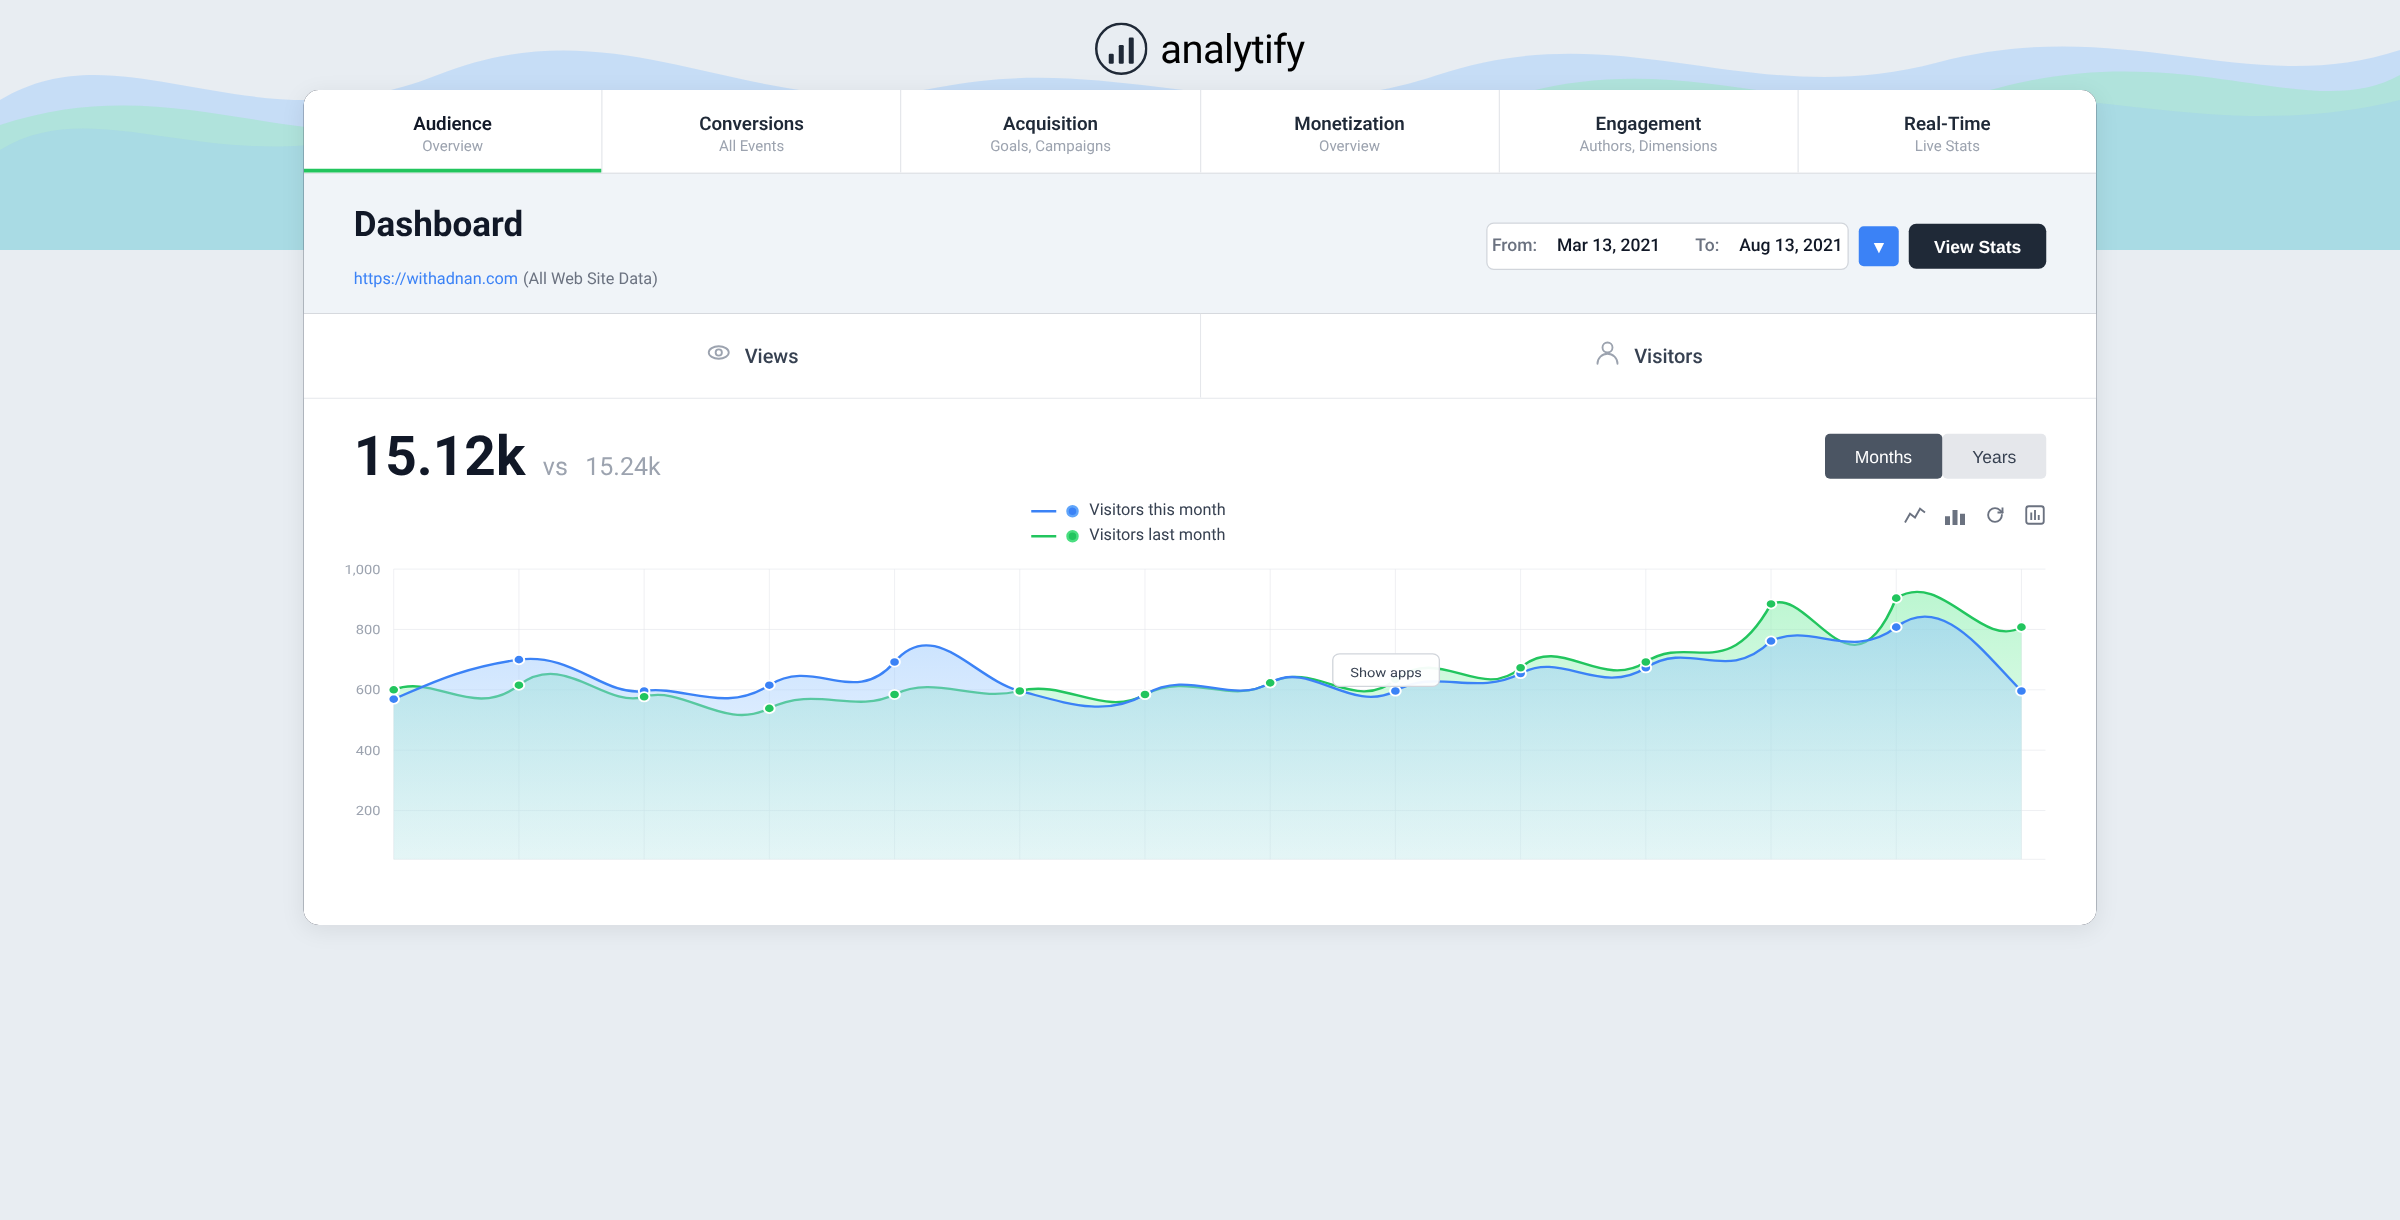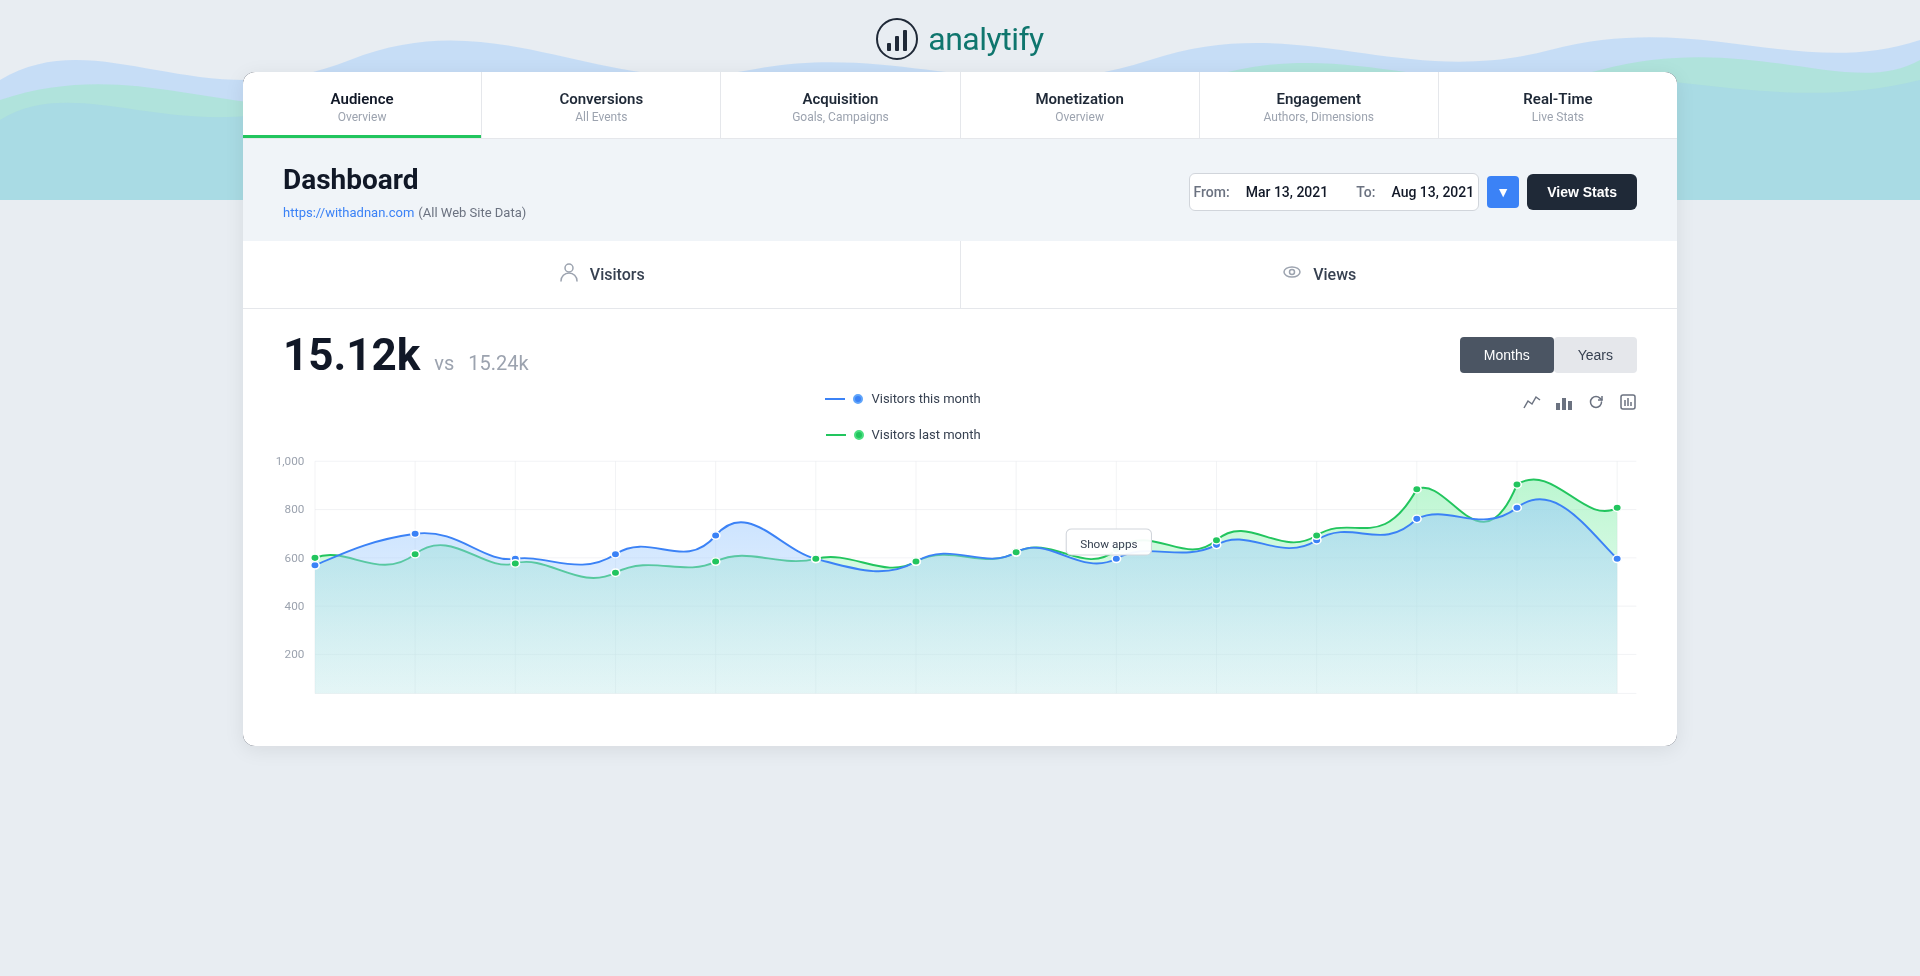--- a/index.html
+++ b/index.html
@@ -45,21 +45,21 @@
     }
 
     .logo-icon {
       width: 42px;
       height: 42px;
     }
 
     .logo-text {
       font-size: 32px;
       font-weight: 400;
-      color: #0f766e;
+      color: #000000;
       letter-spacing: -0.5px;
     }
 
     
     .content-card {
       background: #0f172a;
       border-radius: 12px;
       width: 1434px;
       z-index: 10;
       box-shadow: 0 4px 20px rgba(0,0,0,0.08);
@@ -366,21 +366,21 @@
       </div>
       <div class="nav-tab">
         <span class="nav-tab-title">Real-Time</span>
         <span class="nav-tab-subtitle">Live Stats</span>
       </div>
     </nav>
 
     <div class="dashboard-header">
       <div class="dashboard-left">
         <h1>Dashboard</h1>
-        <div style="margin-top:6px;">
+        <div style="margin-top:16px;">
           <a class="dashboard-link" href="#">https://withadnan.com</a>
           <span class="dashboard-link-sub">(All Web Site Data)</span>
         </div>
       </div>
       <div class="date-controls">
         <div class="date-range-box">
           <span style="color:#6b7280;font-weight:500;">From:</span>
           <span style="font-weight:500;color:#111827;cursor:pointer;">Mar 13, 2021</span>
           <span style="color:#6b7280;font-weight:500;margin-left:12px;">To:</span>
           <span style="font-weight:500;color:#111827;cursor:pointer;">Aug 13, 2021</span>
@@ -388,58 +388,58 @@
         <button class="date-dropdown-btn">
           <span>▼</span>
         </button>
         <button class="view-stats-btn">View Stats</button>
       </div>
     </div>
 
     <div class="chart-section">
 
       <div class="metric-tabs">
+        <div class="metric-tab">
+          <span class="metric-tab-icon">
+            <svg width="22" height="22" viewBox="0 0 22 22" fill="none">
+                <ellipse cx="11" cy="11" rx="8" ry="5" stroke="#9ca3af" stroke-width="1.5"></ellipse>
+                <circle cx="11" cy="11" r="2.5" stroke="#9ca3af" stroke-width="1.5"></circle>
+              </svg>
+          </span>
+          <span>Views</span>
+        </div>
         <div class="metric-tab active">
           <span class="metric-tab-icon">
             <svg width="22" height="22" viewBox="0 0 22 22" fill="none">
                 <circle cx="11" cy="7" r="4" stroke="#9ca3af" stroke-width="1.5"></circle>
                 <path d="M3 20c0-4.418 3.582-8 8-8s8 3.582 8 8" stroke="#9ca3af" stroke-width="1.5" stroke-linecap="round"></path>
               </svg>
           </span>
           <span>Visitors</span>
         </div>
-        <div class="metric-tab">
-          <span class="metric-tab-icon">
-            <svg width="22" height="22" viewBox="0 0 22 22" fill="none">
-                <ellipse cx="11" cy="11" rx="8" ry="5" stroke="#9ca3af" stroke-width="1.5"></ellipse>
-                <circle cx="11" cy="11" r="2.5" stroke="#9ca3af" stroke-width="1.5"></circle>
-              </svg>
-          </span>
-          <span>Views</span>
-        </div>
       </div>
 
       <div class="metric-value-row">
         <div>
           <span class="metric-value">15.12k</span>
           <span class="metric-vs">vs</span>
           <span class="metric-compare">15.24k</span>
         </div>
         <div class="period-toggle">
           <button class="period-btn active">Months</button>
           <button class="period-btn inactive">Years</button>
         </div>
       </div>
 
       <div class="chart-container">
         
         
         <div style="display:flex; justify-content:space-between; align-items:flex-start; margin-bottom:10px; padding-right:10px;">
           <div></div>
-          <div style="display:flex; flex-direction:column; align-items:flex-end; gap:21px;">
+          <div style="display:flex; flex-direction:column; gap:5px;">
             <div class="legend-item">
               <div style="width:20px;height:2px;background:#3b82f6;"></div>
               <div class="legend-dot-blue"></div>
               <span>Visitors this month</span>
             </div>
             <div class="legend-item">
               <div style="width:20px;height:2px;background:#22c55e;"></div>
               <div class="legend-dot-green"></div>
               <span>Visitors last month</span>
             </div>

